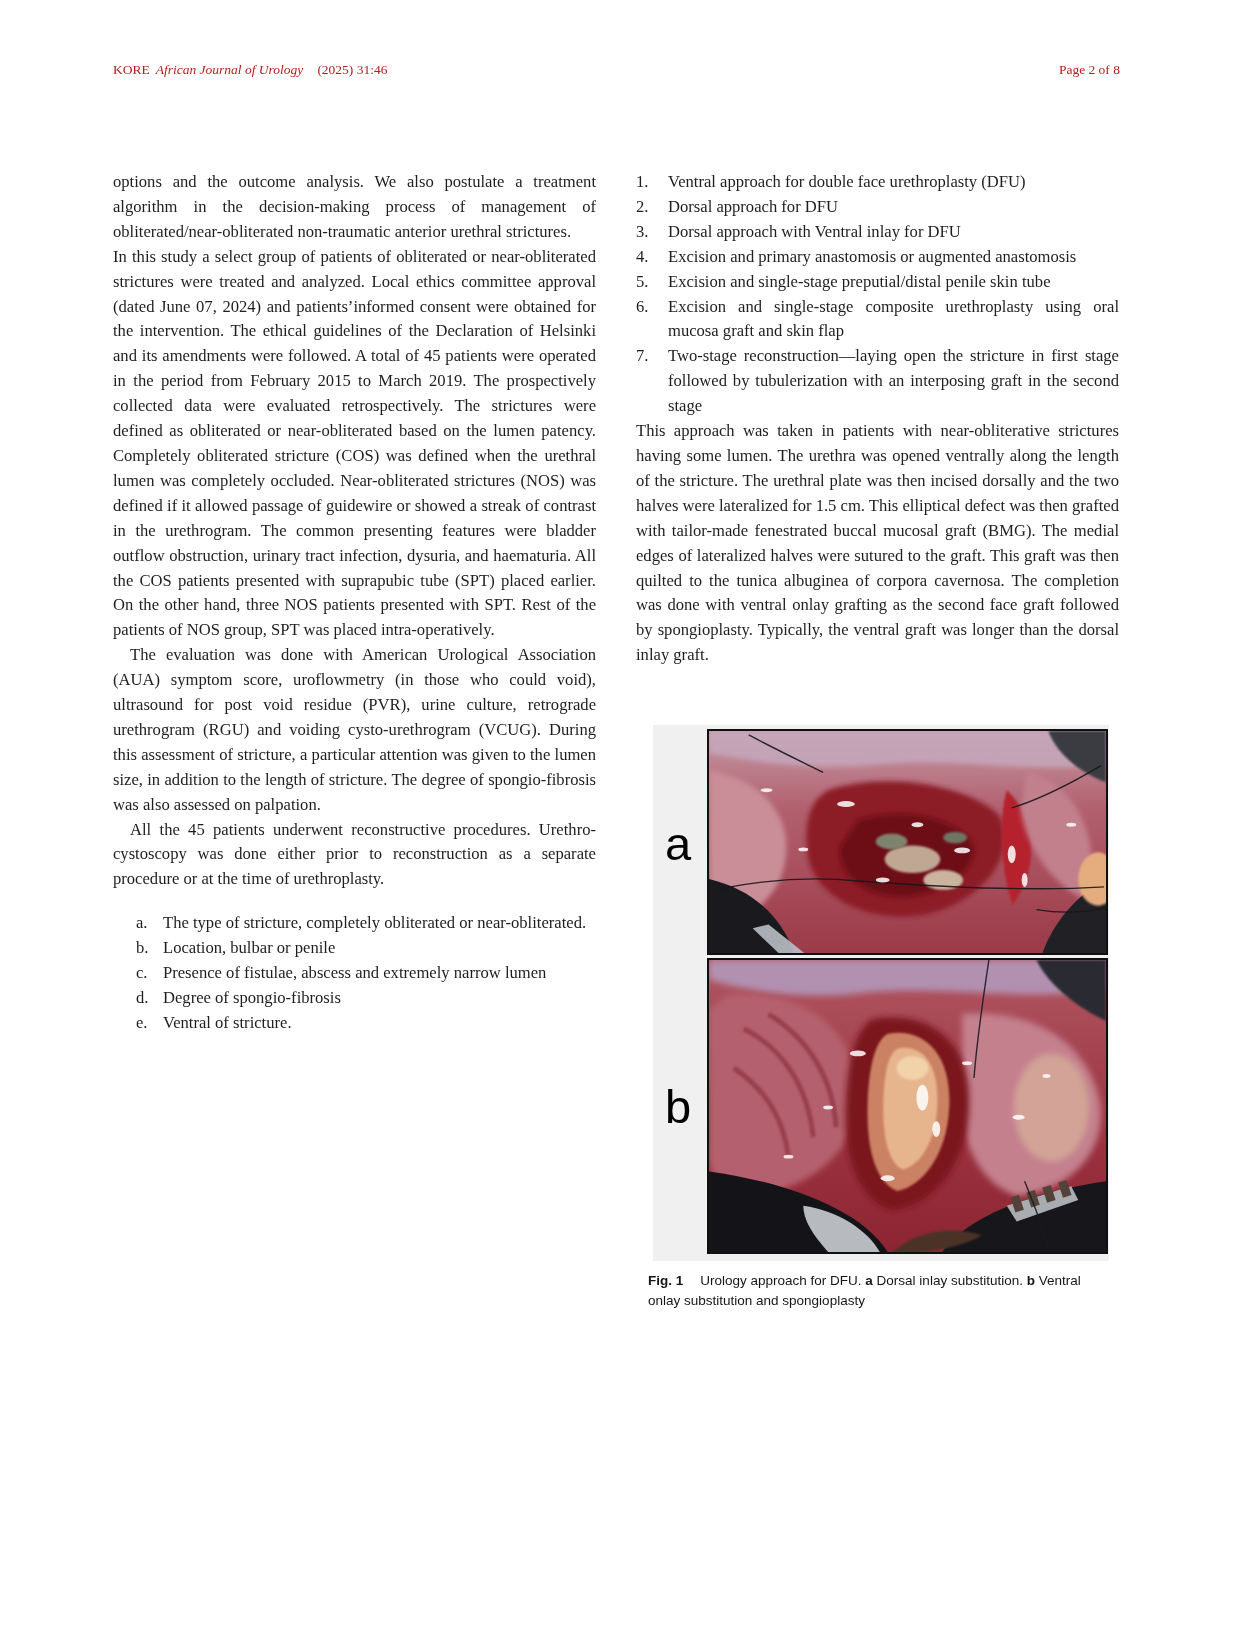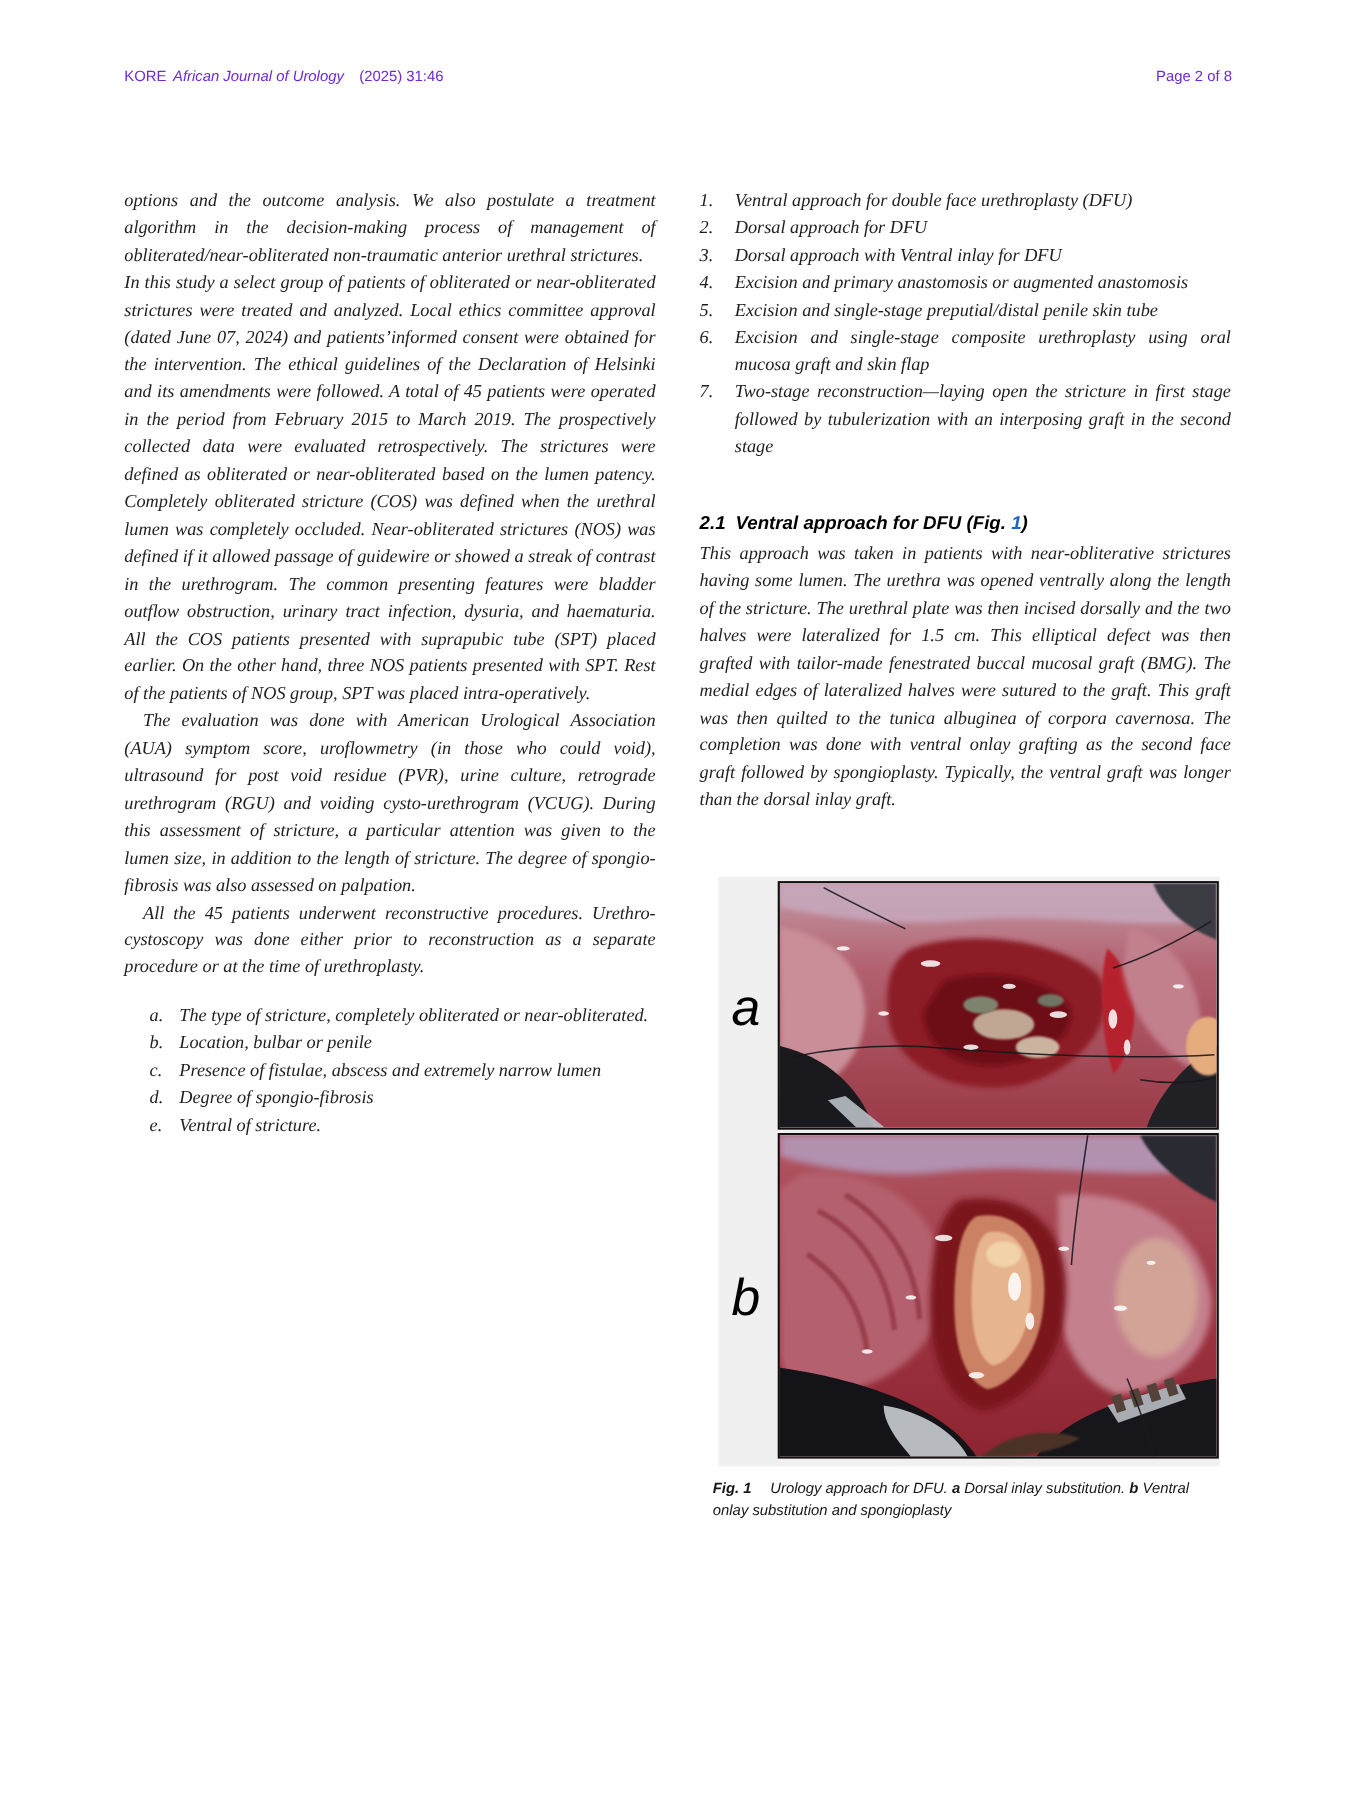--- a/index.html
+++ b/index.html
@@ -4,29 +4,29 @@
 <style>
   html,body{margin:0;padding:0;}
   body{
     width:1241px;height:1648px;background:#ffffff;position:relative;
     font-family:"Liberation Serif",serif;color:#1e1e1e;overflow:hidden;
     -webkit-font-smoothing:antialiased;
   }
   .header{
     position:absolute;top:62px;left:113px;width:1007px;
     display:flex;justify-content:space-between;align-items:baseline;
-    font-family:Liberation Sans, sans-serif;font-size:13.5px;color:#6d28d9;
+    font-family:Liberation Serif, serif;font-size:13.5px;color:#b91c1c;
   }
   .journal-name{font-style:italic;margin-left:6px;}
   .issue{margin-left:14px;font-style:normal;}
   .cols{
     position:absolute;top:170px;left:113px;width:1007px;
     display:flex;gap:40px;
   }
-  .col{width:483px;flex:none;font-style:italic;}
+  .col{width:483px;flex:none;}
   p.body{font-size:16.6px;line-height:24.9px;text-align:justify;margin:0;
     text-justify:inter-word;}
   p.ind{text-indent:17px;}
   h2.methods{
     font-family:"Liberation Sans",sans-serif;font-weight:bold;color:#000;
     font-size:19.5px;margin:45px 0 3px 0;
   }
   h2.methods .h-num{margin-right:11px;}
   h3.sub{
     font-family:"Liberation Sans",sans-serif;font-weight:bold;color:#000;
@@ -136,21 +136,20 @@
       <div class="lrow">
         <span class="mark">6.</span>
         <span class="ltxt">Excision and single-stage composite urethroplasty using oral mucosa graft and skin flap</span>
       </div>
       <div class="lrow">
         <span class="mark">7.</span>
         <span class="ltxt">Two-stage reconstruction—laying open the stricture in first stage followed by tubulerization with an interposing graft in the second stage</span>
       </div>
     </div>
 
-    <h3 class="sub"><span class="h-num">2.1</span><span>Ventral approach for DFU (Fig. </span><span class="fig-link">1</span><span>)</span></h3>
 
     <p class="body">This approach was taken in patients with near-obliterative strictures having some lumen. The urethra was opened ventrally along the length of the stricture. The urethral plate was then incised dorsally and the two halves were lateralized for 1.5 cm. This elliptical defect was then grafted with tailor-made fenestrated buccal mucosal graft (BMG). The medial edges of lateralized halves were sutured to the graft. This graft was then quilted to the tunica albuginea of corpora cavernosa. The completion was done with ventral onlay grafting as the second face graft followed by spongioplasty. Typically, the ventral graft was longer than the dorsal inlay graft.</p>
 
     <div class="figure">
       <div class="fig-canvas">
         <span class="fig-letter letter-a">a</span>
         <span class="fig-letter letter-b">b</span>
         <div class="photos">
 
           <svg class="photo" width="397" height="222" viewBox="0 0 400 225" preserveAspectRatio="none">

